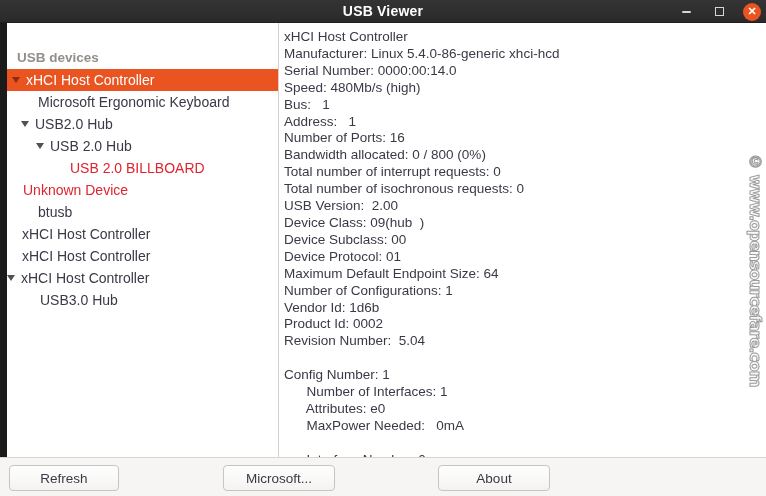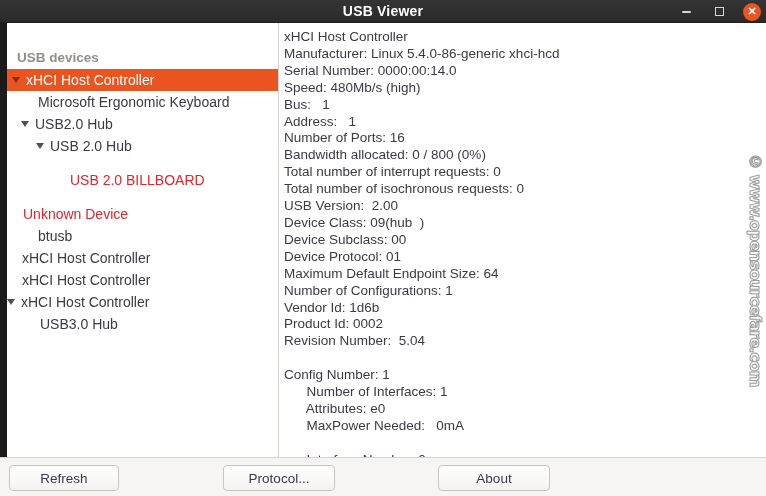--- a/index.html
+++ b/index.html
@@ -41,21 +41,21 @@
   .tree-panel { width:272px; min-width:272px; border-right:1px solid #d5d0cb; background:#fff; padding-top:4px; }
   .tree-header {
     height:22px; line-height:22px; padding-left:10px;
     color:#938e88; font-size:13.5px; font-weight:bold;margin-top:20px;
   }
   .tree-row {
     height:22px; display:flex; align-items:center;
     font-size:14px; color:#3d3846; white-space:nowrap; cursor:default;
   }
   .tree-row.selected { background:var(--accent); color:#ffffff; }
-  .tree-row.error { color:var(--error);margin-top:12px; }
+  .tree-row.error { color:var(--error); }
   .expander {
     width:0; height:0; margin-right:6px; flex:none;
     border-left:4.5px solid transparent; border-right:4.5px solid transparent;
     border-top:6px solid #54514c;
   }
   .tree-row.selected .expander { border-top-color:#8e2d0c; }
 
   .detail-panel {
     flex:1; overflow:hidden; background:#fff;
     padding:6px 0 0 5px;
@@ -161,19 +161,19 @@
           </div>
         </div>
     </div>
 
     <div class="detail-panel" id="detail-panel"><div class="dline">xHCI Host Controller</div><div class="dline">Manufacturer: Linux 5.4.0-86-generic xhci-hcd</div><div class="dline">Serial Number: 0000:00:14.0</div><div class="dline">Speed: 480Mb/s (high)</div><div class="dline">Bus:   1</div><div class="dline">Address:   1</div><div class="dline">Number of Ports: 16</div><div class="dline">Bandwidth allocated: 0 / 800 (0%)</div><div class="dline">Total number of interrupt requests: 0</div><div class="dline">Total number of isochronous requests: 0</div><div class="dline">USB Version:  2.00</div><div class="dline">Device Class: 09(hub  )</div><div class="dline">Device Subclass: 00</div><div class="dline">Device Protocol: 01</div><div class="dline">Maximum Default Endpoint Size: 64</div><div class="dline">Number of Configurations: 1</div><div class="dline">Vendor Id: 1d6b</div><div class="dline">Product Id: 0002</div><div class="dline">Revision Number:  5.04</div><div class="dline"></div><div class="dline">Config Number: 1</div><div class="dline">      Number of Interfaces: 1</div><div class="dline">      Attributes: e0</div><div class="dline">      MaxPower Needed:   0mA</div><div class="dline"></div><div class="dline">      Interface Number: 0</div></div>
 
   </div>
 
   <div class="bottombar">
     <button class="pushbtn btn-refresh">Refresh</button>
-    <button class="pushbtn btn-configure">Protocol...</button>
+    <button class="pushbtn btn-configure">Microsoft...</button>
     <button class="pushbtn btn-about">About</button>
   </div>
 
   <div class="watermark">© www.opensourcefare.com</div>
 
 </div>
 
 </body></html>

